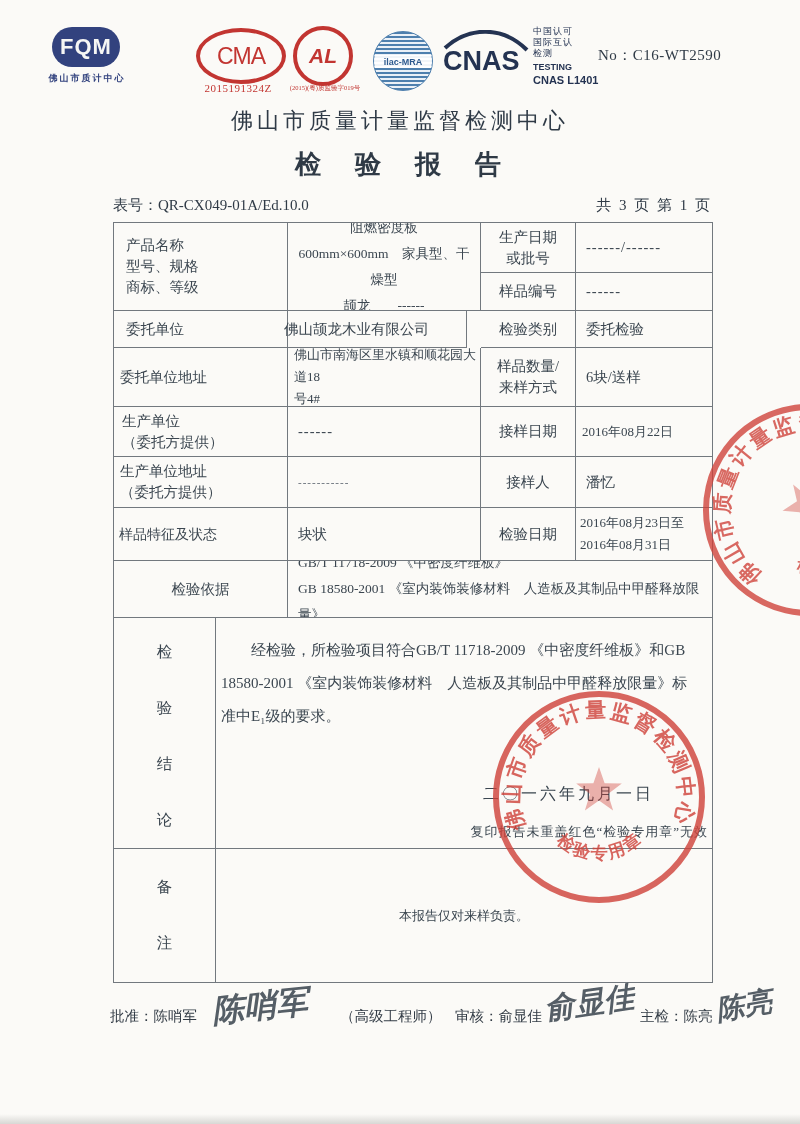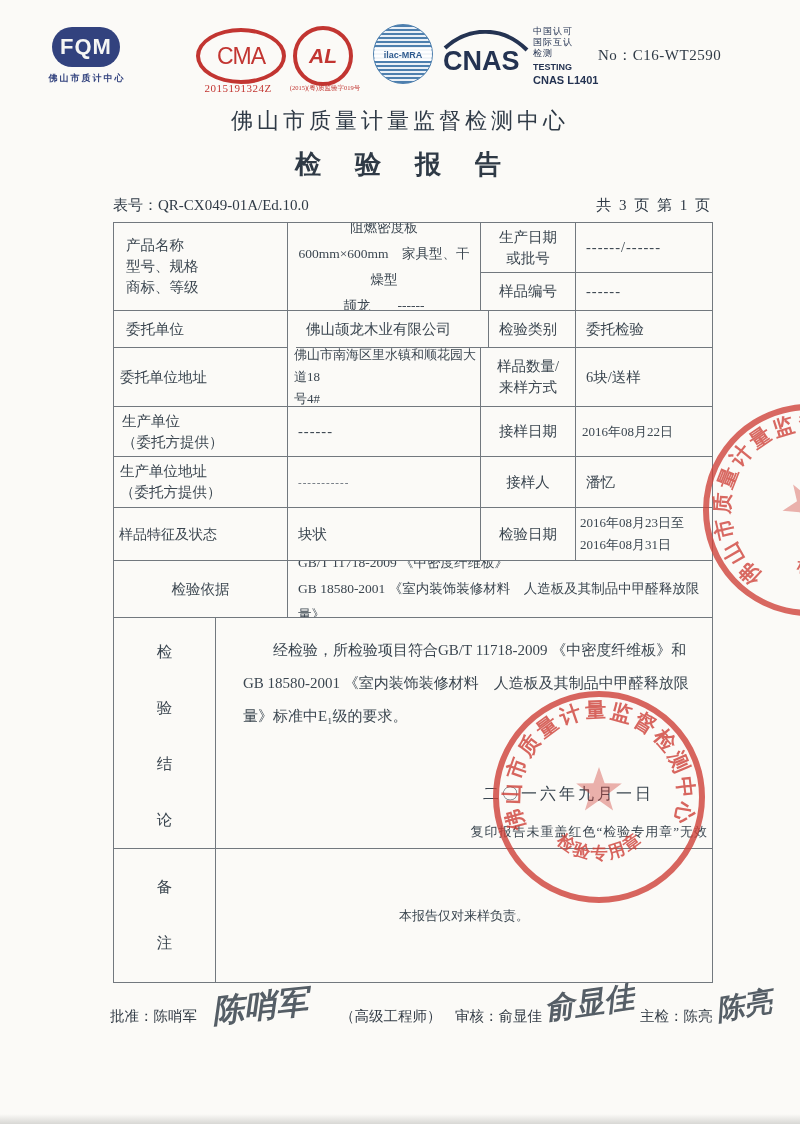--- a/index.html
+++ b/index.html
@@ -29,21 +29,21 @@
   .cma{position:absolute;left:196px;top:28px;width:82px;height:48px;border:4px solid var(--logo-red);
     border-radius:50%;display:flex;align-items:center;justify-content:center;
     color:var(--logo-red);font-weight:normal;font-size:23px;font-family:"Liberation Sans",sans-serif;letter-spacing:-1px;}
   .cma-number{position:absolute;left:188px;top:82px;width:100px;text-align:center;color:var(--logo-red);
     font-size:11px;letter-spacing:.5px;}
   .cal{position:absolute;left:293px;top:26px;width:52px;height:52px;border:4px solid var(--logo-red);
     border-radius:50%;display:flex;align-items:center;justify-content:center;
     color:var(--logo-red);font-weight:bold;font-size:21px;font-style:italic;font-family:"Liberation Sans",sans-serif;}
   .cal-number{position:absolute;left:280px;top:84px;width:90px;text-align:center;color:var(--logo-red);
     font-size:6.5px;white-space:nowrap;}
-  .ilac{position:absolute;left:373px;top:24px;width:58px;height:58px;border-radius:50%;
+  .ilac{position:absolute;left:373px;top:31px;width:58px;height:58px;border-radius:50%;
     background:repeating-linear-gradient(0deg,var(--ilac-blue) 0 2px,#eaf0f7 2px 4px);
     border:1px solid var(--ilac-blue);overflow:hidden;}
   .ilac-band{position:absolute;left:0;top:23px;width:100%;height:13px;background:rgba(255,255,255,.92);
     color:#2e5a8f;font-weight:bold;font-size:9px;display:flex;align-items:center;justify-content:center;
     font-family:"Liberation Sans",sans-serif;}
   .cnas{position:absolute;left:441px;top:30px;width:88px;height:52px;}
   .cnas-caption{position:absolute;left:533px;top:26px;color:var(--cnas-navy);font-size:9px;
     line-height:11px;letter-spacing:1px;}
   .cnas-testing{position:absolute;left:533px;top:62px;color:var(--cnas-navy);font-size:9px;font-weight:bold;
     font-family:"Liberation Sans",sans-serif;}
@@ -63,21 +63,21 @@
   .cell{position:absolute;box-sizing:border-box;border-right:1px solid var(--line);
     border-bottom:1px solid var(--line);display:flex;align-items:center;font-size:14.5px;
     line-height:21px;overflow:hidden;}
   .lbl{padding-left:12px;}
   .clbl{justify-content:center;text-align:center;padding:0 2px;}
   .val{padding-left:10px;padding-right:4px;}
   .cval{justify-content:center;text-align:center;padding:0 4px;}
   .vlabel{justify-content:center;text-align:center;align-items:flex-start;}
   .vlabel .vtext{line-height:56px;font-size:15.5px;}
   .concl-body{display:block;position:relative;}
-  .concl-text{margin:16px 14px 0 27px;text-indent:2em;font-size:15px;line-height:33px;color:var(--ink);}
+  .concl-text{margin:16px 14px 0 5px;text-indent:2em;font-size:15px;line-height:33px;color:var(--ink);}
   .concl-date{position:absolute;right:58px;bottom:44px;font-size:16px;letter-spacing:3px;color:var(--ink);}
   .concl-note{position:absolute;right:4px;bottom:6px;font-size:13px;letter-spacing:1px;color:var(--ink);}
   .remark-body{justify-content:center;text-align:center;font-size:13px;}
   .small{font-size:13px;line-height:22px;}
   .dash{letter-spacing:1px;}
   
   .footer{position:absolute;left:0;top:995px;width:800px;height:70px;font-size:14.5px;color:#333c46;}
   .f-item{position:absolute;top:12px;white-space:nowrap;}
   .sig{position:absolute;font-family:"DejaVu Serif","Liberation Serif",serif;font-style:italic;
     font-weight:bold;color:#39434d;opacity:.85;white-space:nowrap;}
@@ -130,21 +130,21 @@
     <div class="cell cval preline" style="left:174px;top:0;width:193px;height:88px;font-size:13.5px;line-height:26px">阻燃密度板
 600mm×600mm　家具型、干燥型
 颉龙　　------</div>
     <div class="cell clbl preline" style="left:367px;top:0;width:95px;height:50px">生产日期
 或批号</div>
     <div class="cell val dash" style="left:462px;top:0;width:137px;height:50px">------/------</div>
     <div class="cell clbl" style="left:367px;top:50px;width:95px;height:38px">样品编号</div>
     <div class="cell val dash" style="left:462px;top:50px;width:137px;height:38px">------</div>
 
     <div class="cell lbl" style="left:0;top:88px;width:174px;height:37px">委托单位</div>
-    <div class="cell val" style="left:182px;top:88px;width:193px;height:37px">佛山颉龙木业有限公司</div>
+    <div class="cell val" style="left:160px;top:88px;width:193px;height:37px">佛山颉龙木业有限公司</div>
     <div class="cell clbl" style="left:367px;top:88px;width:95px;height:37px">检验类别</div>
     <div class="cell val" style="left:462px;top:88px;width:137px;height:37px">委托检验</div>
 
     <div class="cell lbl" style="left:0;top:125px;width:174px;height:59px;padding-left:6px">委托单位地址</div>
     <div class="cell val preline small" style="left:174px;top:125px;width:193px;height:59px;padding-left:6px">佛山市南海区里水镇和顺花园大道18
 号4#</div>
     <div class="cell clbl preline" style="left:367px;top:125px;width:95px;height:59px">样品数量/
 来样方式</div>
     <div class="cell val" style="left:462px;top:125px;width:137px;height:59px">6块/送样</div>
 

